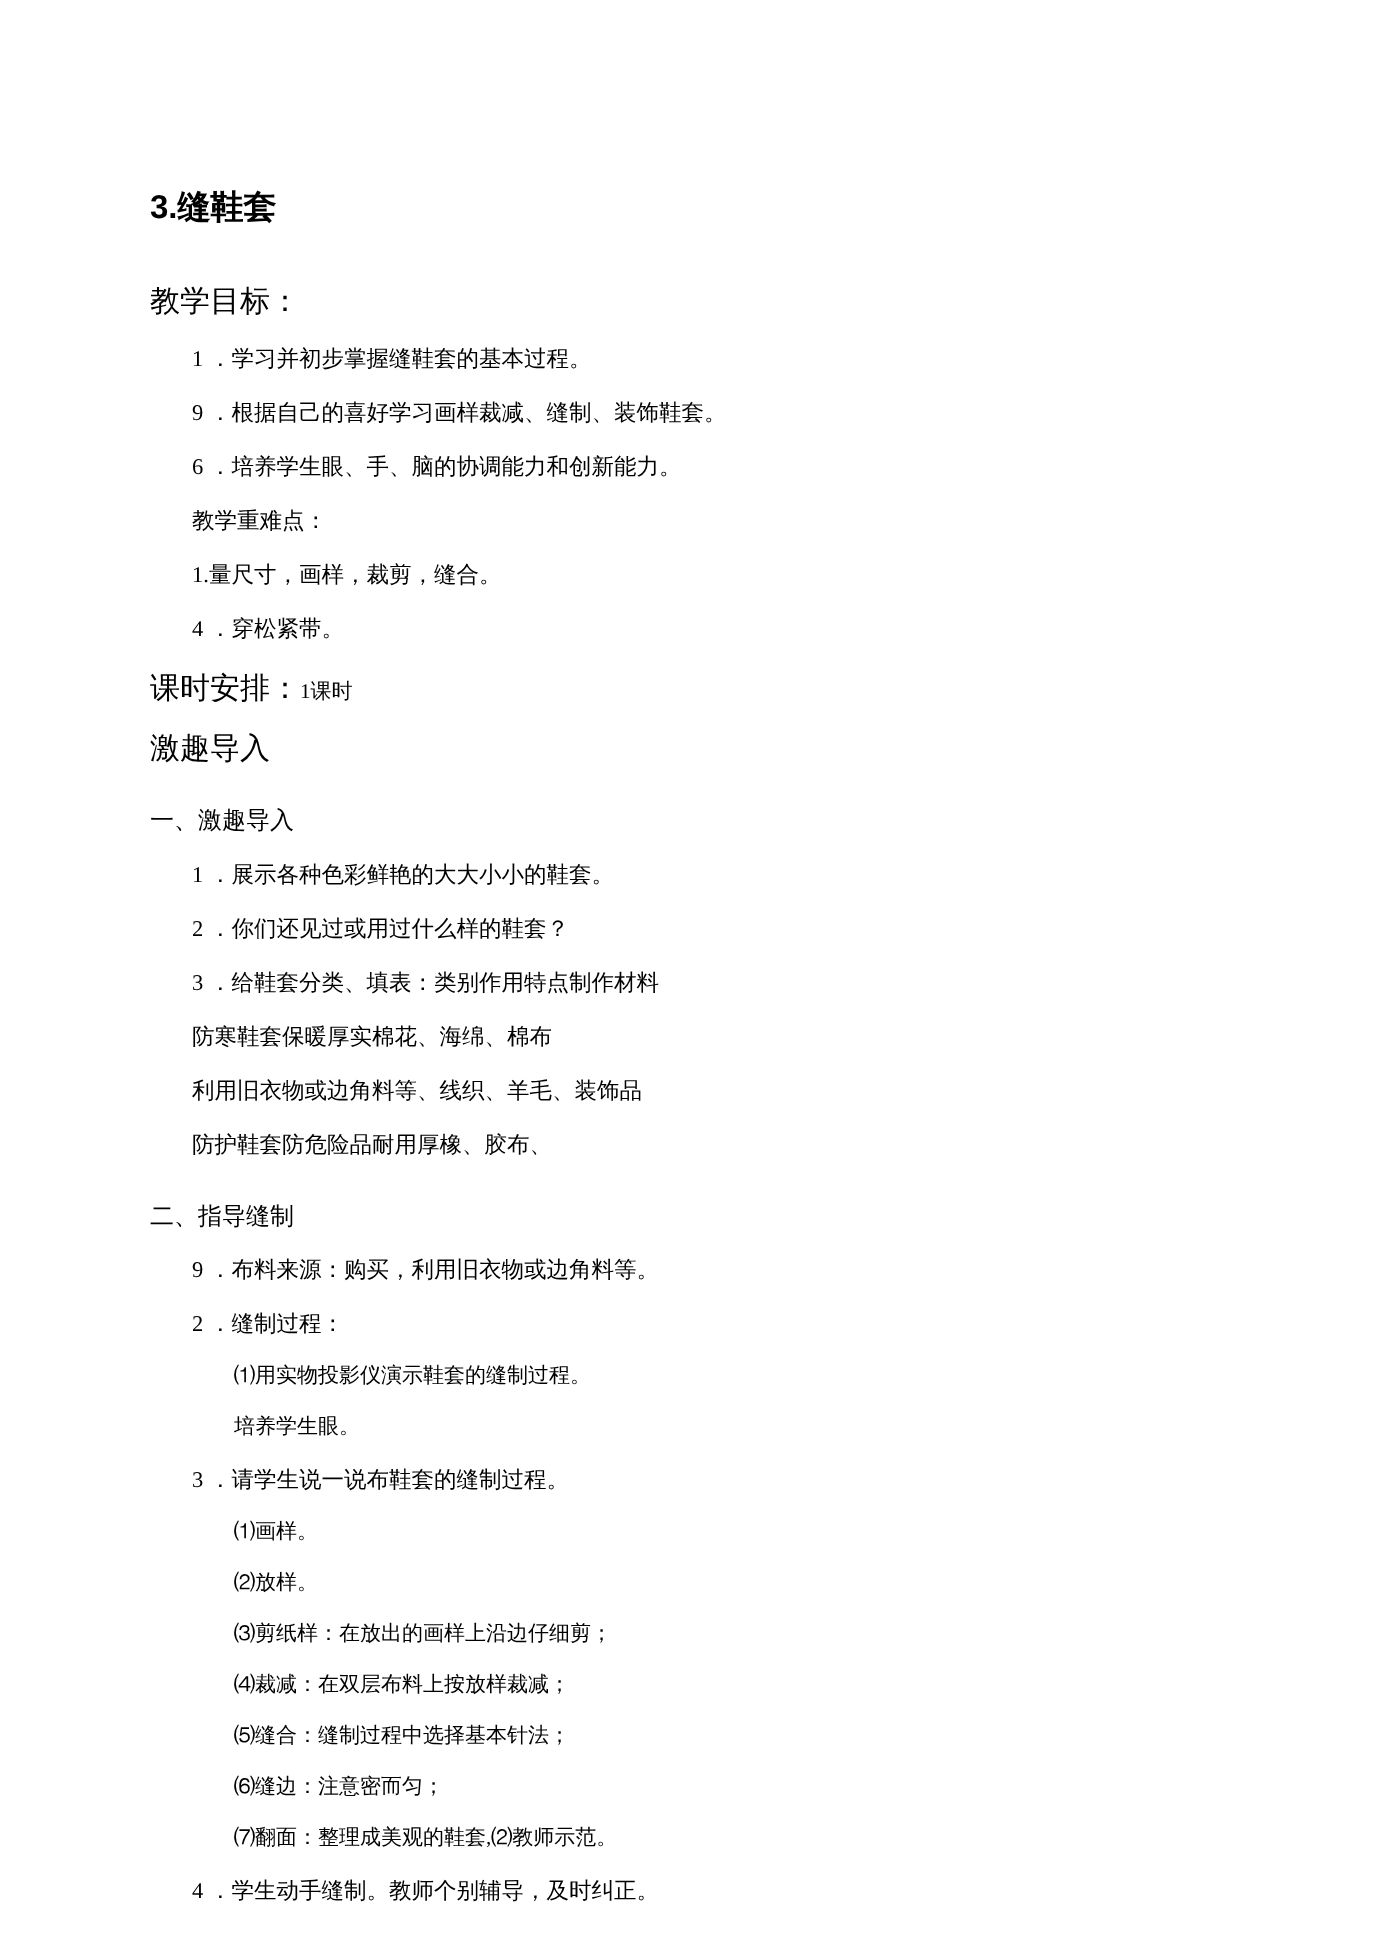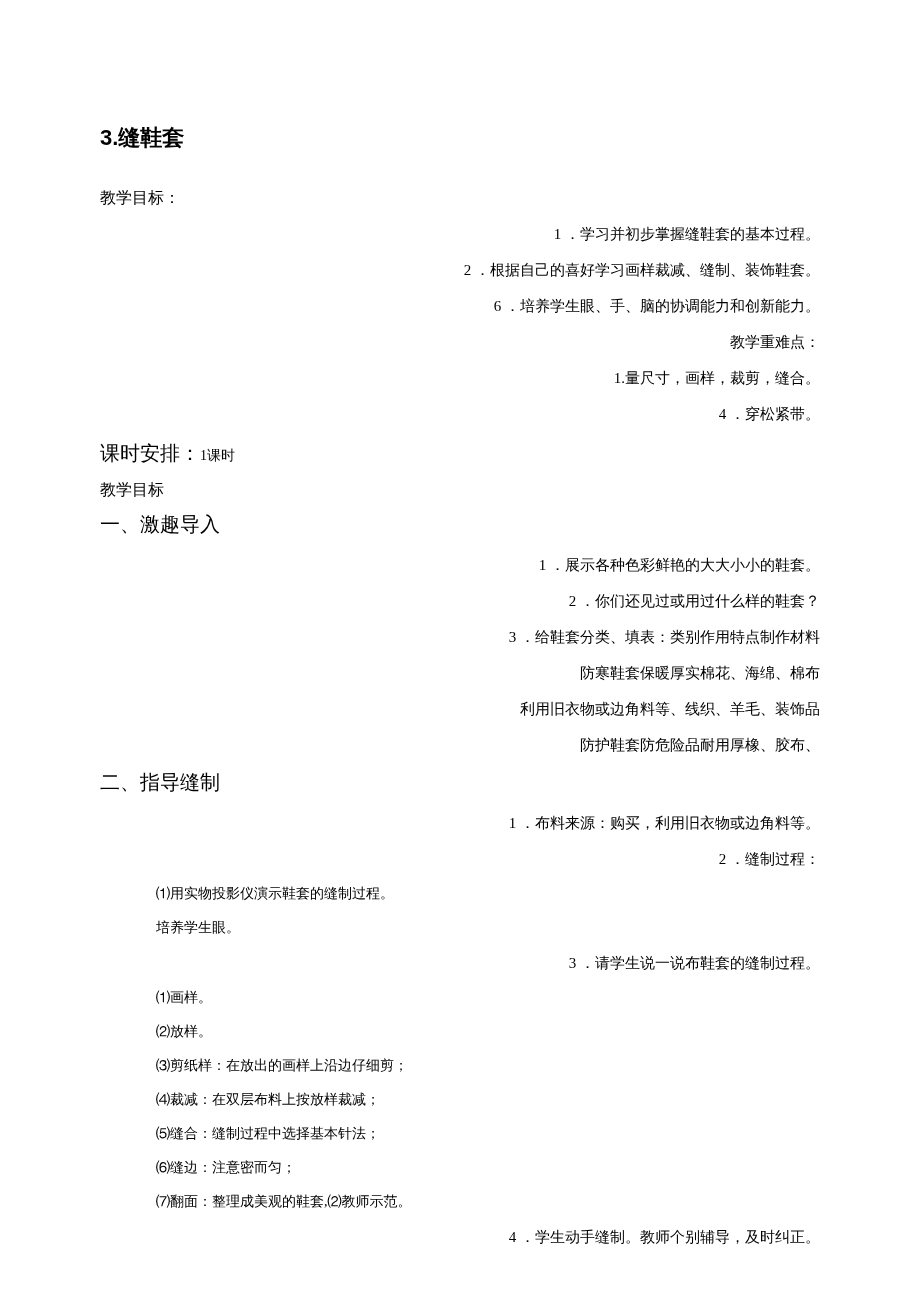--- a/index.html
+++ b/index.html
@@ -16,85 +16,84 @@
       padding: 120px 100px 60px 100px;
       line-height: 1.6;
     }
     .title {
       font-size: 22px;
       font-weight: bold;
       font-family: "SimHei", "黑体", sans-serif;
       margin-bottom: 30px;
     }
     .heading {
-      font-size: 16px;
+      font-size: 20px;
       font-family: "SimSun", "宋体", serif;
       margin-top: 8px;
       margin-bottom: 8px;
     }
     .heading-combined {
       font-size: 20px;
       font-family: "SimSun", "宋体", serif;
       margin-top: 8px;
       margin-bottom: 8px;
     }
     .heading-combined .small-text {
       font-size: 14px;
     }
     .body-text {
       font-size: 15px;
-      margin-left: 41px;
+      margin-left: 28px;
       margin-top: 6px;
       margin-bottom: 6px;
       line-height: 2;
-      text-align: right;
     }
     .body-text-sub {
       font-size: 14px;
       margin-left: 56px;
       margin-top: 6px;
       margin-bottom: 6px;
       line-height: 2;
     }
     .section-heading {
-      font-size: 20px;
-      font-family: Liberation Mono, monospace;
-      margin-top: 8px;
+      font-size: 16px;
+      font-family: Liberation Sans, sans-serif;
+      margin-top: 20px;
       margin-bottom: 8px;
     }
   </style>
 </head>
 <body>
 
 <div class="title">3.缝鞋套</div>
 
 <div class="heading">教学目标：</div>
 <div class="body-text">1 ．学习并初步掌握缝鞋套的基本过程。</div>
-<div class="body-text">2 ．根据自己的喜好学习画样裁减、缝制、装饰鞋套。</div>
+<div class="body-text">9 ．根据自己的喜好学习画样裁减、缝制、装饰鞋套。</div>
 <div class="body-text">6 ．培养学生眼、手、脑的协调能力和创新能力。</div>
 <div class="body-text">教学重难点：</div>
 <div class="body-text">1.量尺寸，画样，裁剪，缝合。</div>
 <div class="body-text">4 ．穿松紧带。</div>
 
 <div class="heading-combined">
   <span>课时安排：</span><span class="small-text">1课时</span>
 </div>
 
-<div class="heading">教学目标</div>
+<div class="heading">激趣导入</div>
 
 <div class="section-heading">一、激趣导入</div>
 <div class="body-text">1 ．展示各种色彩鲜艳的大大小小的鞋套。</div>
 <div class="body-text">2 ．你们还见过或用过什么样的鞋套？</div>
 <div class="body-text">3 ．给鞋套分类、填表：类别作用特点制作材料</div>
 <div class="body-text">防寒鞋套保暖厚实棉花、海绵、棉布</div>
 <div class="body-text">利用旧衣物或边角料等、线织、羊毛、装饰品</div>
 <div class="body-text">防护鞋套防危险品耐用厚橡、胶布、</div>
 
 <div class="section-heading">二、指导缝制</div>
-<div class="body-text">1 ．布料来源：购买，利用旧衣物或边角料等。</div>
+<div class="body-text">9 ．布料来源：购买，利用旧衣物或边角料等。</div>
 <div class="body-text">2 ．缝制过程：</div>
 <div class="body-text-sub">⑴用实物投影仪演示鞋套的缝制过程。</div>
 <div class="body-text-sub">培养学生眼。</div>
 <div class="body-text">3 ．请学生说一说布鞋套的缝制过程。</div>
 <div class="body-text-sub">⑴画样。</div>
 <div class="body-text-sub">⑵放样。</div>
 <div class="body-text-sub">⑶剪纸样：在放出的画样上沿边仔细剪；</div>
 <div class="body-text-sub">⑷裁减：在双层布料上按放样裁减；</div>
 <div class="body-text-sub">⑸缝合：缝制过程中选择基本针法；</div>
 <div class="body-text-sub">⑹缝边：注意密而匀；</div>

